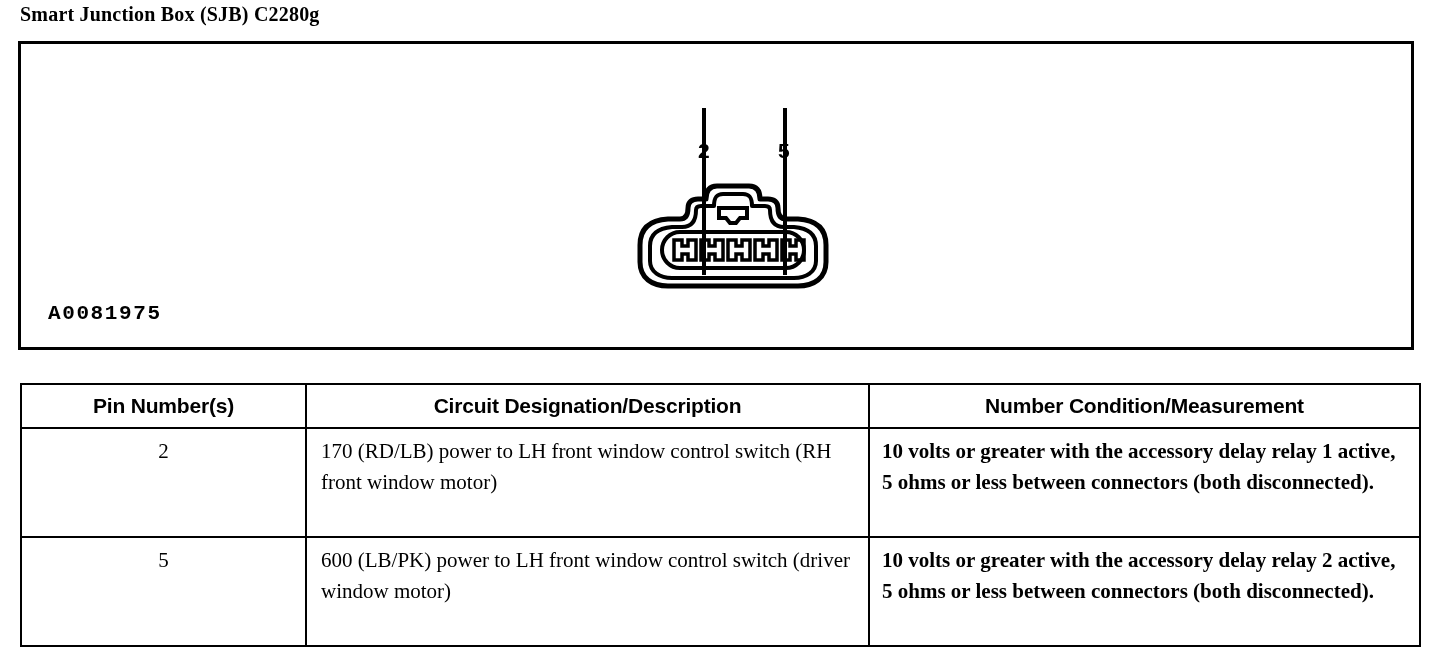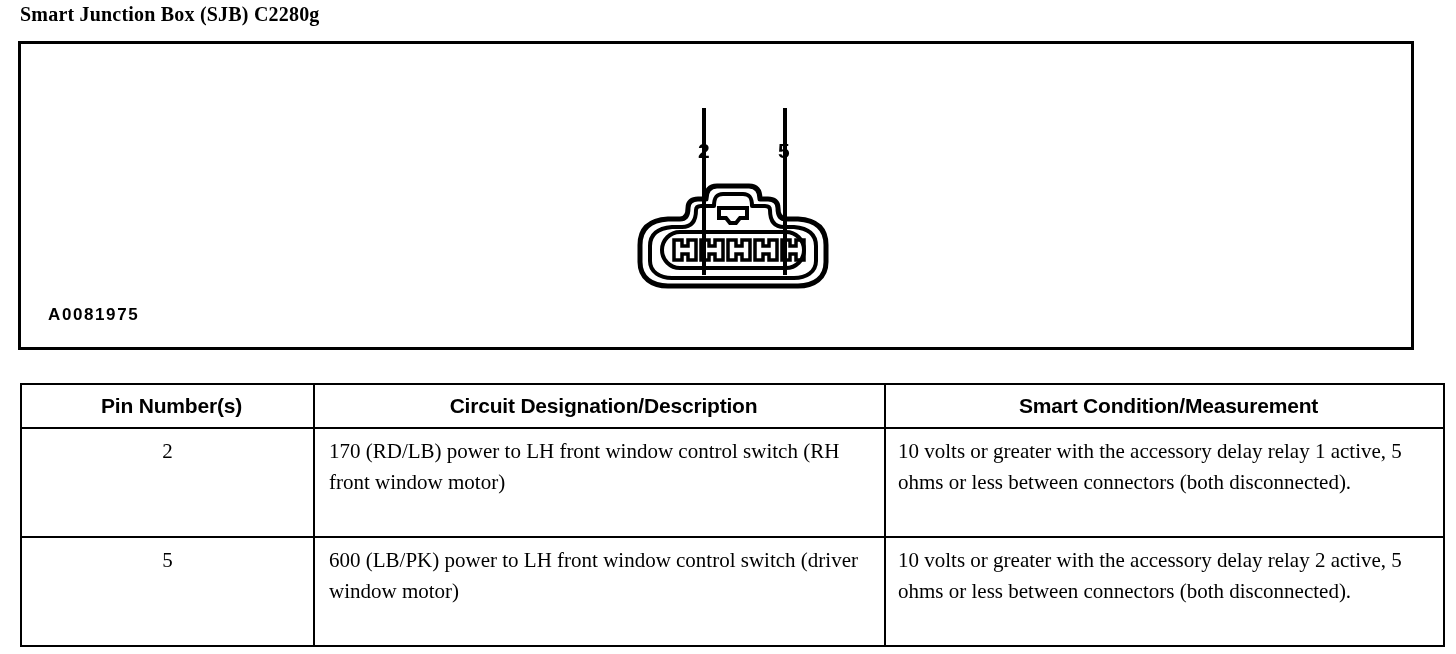--- a/index.html
+++ b/index.html
@@ -37,22 +37,22 @@
     height: 309px;
     border: 3px solid #000000;
     box-sizing: border-box;
     background: #ffffff;
   }
 
   #diagram-ref-code {
     position: absolute;
     left: 27px;
     bottom: 22px;
-    font-family: Liberation Sans, sans-serif;
-    font-size: 17px;
+    font-family: Liberation Mono, monospace;
+    font-size: 21px;
     font-weight: bold;
     letter-spacing: 1.6px;
   }
 
   
   #connector-figure {
     position: absolute;
     left: 597px;
     top: 52px;
     width: 230px;
@@ -87,21 +87,20 @@
   }
   #pin-table thead th {
     font-family: "Liberation Sans", sans-serif;
     font-weight: bold;
     font-size: 21px;
     text-align: center;
     height: 42px;
     line-height: 42px;
     letter-spacing: -0.2px;
     white-space: nowrap;
-    padding-left: 8px;
   }
   .col-pin   { width: 283px; }
   .col-desc  { width: 561px; }
   .col-cond  { width: 549px; }
 
   .cell-pin {
     text-align: center;
     font-size: 21px;
     line-height: 30px;
     padding-top: 7px !important;
@@ -111,20 +110,21 @@
     text-align: left;
     font-size: 21px;
     line-height: 31px;
     padding: 7px 14px 6px 14px !important;
   }
   .cell-cond {
     text-align: left;
     font-size: 21px;
     line-height: 31px;
     padding: 7px 10px 6px 12px !important;
+    font-weight: bold;
   }
 </style>
 </head>
 <body>
 
 <div id="page-title">Smart Junction Box (SJB) C2280g</div>
 
 <div id="diagram-panel">
 
   <div id="connector-figure">
@@ -201,21 +201,21 @@
   <div class="callout-label" id="callout-label-5">5</div>
 
   <div id="diagram-ref-code">A0081975</div>
 </div>
 
 <table id="pin-table">
   <thead>
     <tr>
       <th class="col-pin">Pin Number(s)</th>
       <th class="col-desc">Circuit Designation/Description</th>
-      <th class="col-cond">Smart Condition/Measurement</th>
+      <th class="col-cond">Number Condition/Measurement</th>
     </tr>
   </thead>
   <tbody>
     <tr>
       <td class="cell-pin">2</td>
       <td class="cell-desc">170 (RD/LB) power to LH front window control switch (RH front window motor)</td>
       <td class="cell-cond">10 volts or greater with the accessory delay relay 1 active, 5 ohms or less between connectors (both disconnected).</td>
     </tr>
     <tr>
       <td class="cell-pin">5</td>

